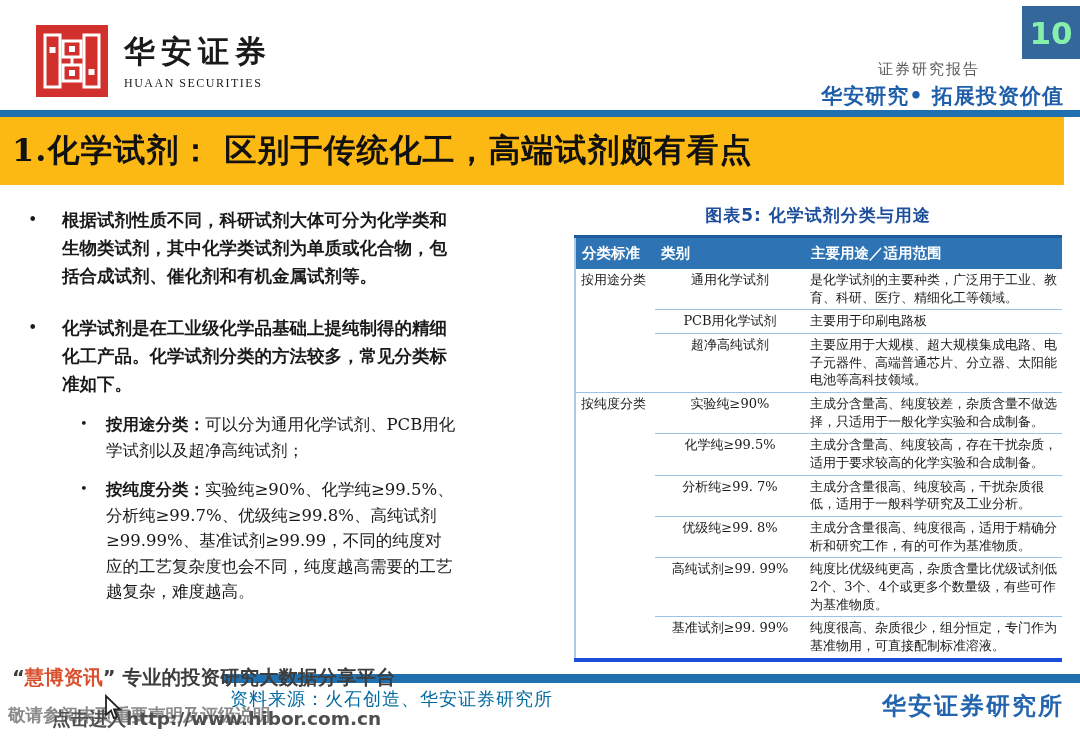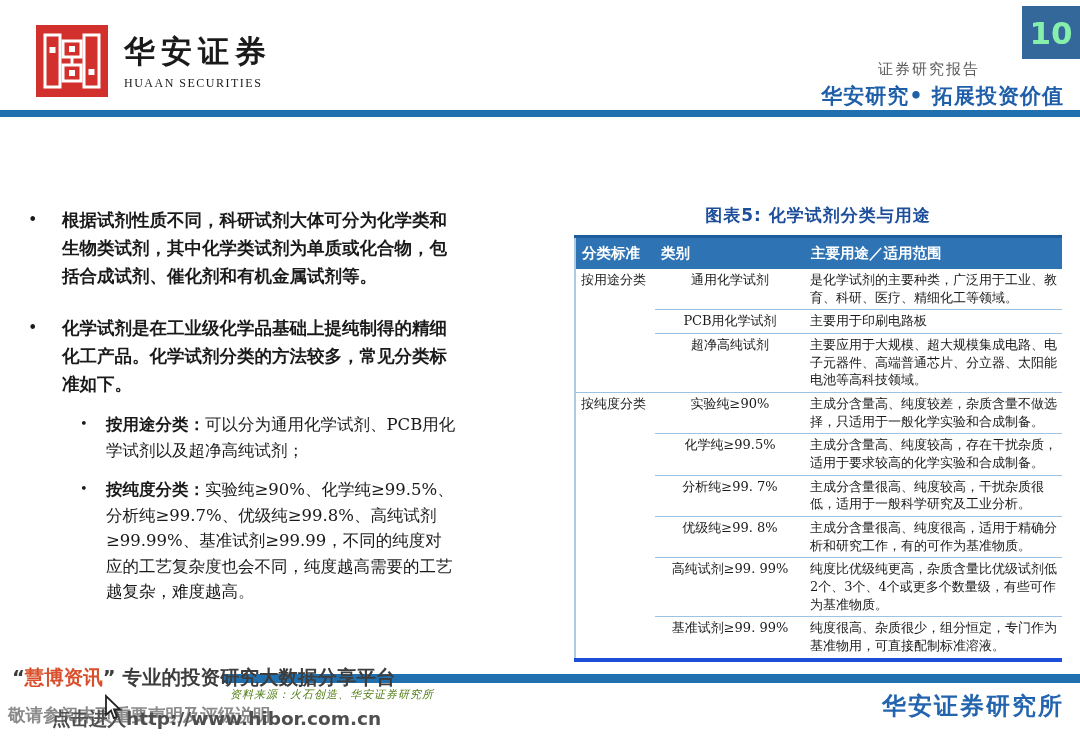--- a/index.html
+++ b/index.html
@@ -49,22 +49,22 @@
                        text-align:left; padding:6px 6px; border-top:3px solid #1F5C9E; }
   table.fig tbody td { font-size:13px; line-height:1.36; color:#1a1a1a; padding:2px 5px 3px;
                        vertical-align:top; font-weight:500; }
   td.cat { font-weight:bold; vertical-align:middle; font-size:14.5px; color:#000; padding-left:3px; }
   td.type { text-align:center; }
   tr.sub td { border-top:1px solid #9CC2E5; }
   tr.group-start td { border-top:1px solid #9CC2E5; }
 
   
   .footer-bar { position:absolute; left:222px; top:674px; width:858px; height:9px; background:#2070B0; }
-  .source { position:absolute; left:230px; top:687px; font-family:"DejaVu Serif", serif; font-style:italic;
-            font-size:11px; color:#4d7c0f; letter-spacing:1px; }
+  .source { position:absolute; left:230px; top:687px; font-family:"DejaVu Serif", serif; 
+            font-size:18px; color:#0369a1; letter-spacing:1px; }
   .institute { position:absolute; right:16px; top:690px; font-size:24px; font-weight:bold; color:#2364AE;
                letter-spacing:2px; }
   .wm1 { position:absolute; left:12px; top:664px; font-size:19.5px; font-weight:bold; white-space:nowrap; }
   .wm1 .q { color:#3d3d3d; } .wm1 .brand { color:#D94F2B; } .wm1 .suffix { color:#3d3d3d; }
   .wm2a { position:absolute; left:8px; top:703px; font-size:17.5px; font-weight:bold; color:#8a8a8a; white-space:nowrap; }
   .wm2b { position:absolute; left:52px; top:706px; font-size:18.5px; font-weight:bold; color:#4f4f4f; white-space:nowrap; }
   .cursor-icon { position:absolute; left:100px; top:694px; width:24px; height:28px; }
 </style>
 </head>
 <body>
@@ -91,20 +91,23 @@
     <div class="logo-text">
       <div class="logo-cn">华安证券</div>
       <div class="logo-en">HUAAN SECURITIES</div>
     </div>
   </div>
   <div class="report-type">证券研究报告</div>
   <div class="page-badge">10</div>
   <div class="slogan">华安研究•  拓展投资价值</div>
   <div class="top-rule"></div>
 
+  <div class="title-bar">
+    <div class="txt">1.化学试剂： 区别于传统化工，高端试剂颇有看点</div>
+  </div>
 
   <div class="left-col">
     <div class="bullet">
       <div class="mark">•</div>
       <div class="btxt">根据试剂性质不同，科研试剂大体可分为化学类和生物类试剂，其中化学类试剂为单质或化合物，包括合成试剂、催化剂和有机金属试剂等。</div>
     </div>
     <div class="bullet" style="margin-bottom:14px;">
       <div class="mark">•</div>
       <div class="btxt">化学试剂是在工业级化学品基础上提纯制得的精细化工产品。化学试剂分类的方法较多，常见分类标准如下。</div>
     </div>

